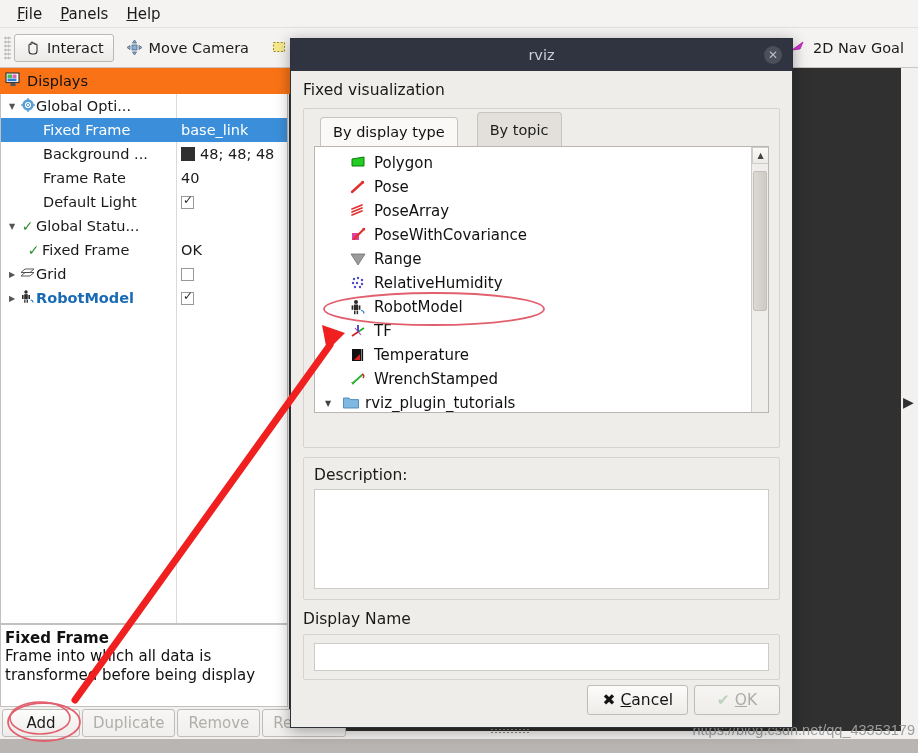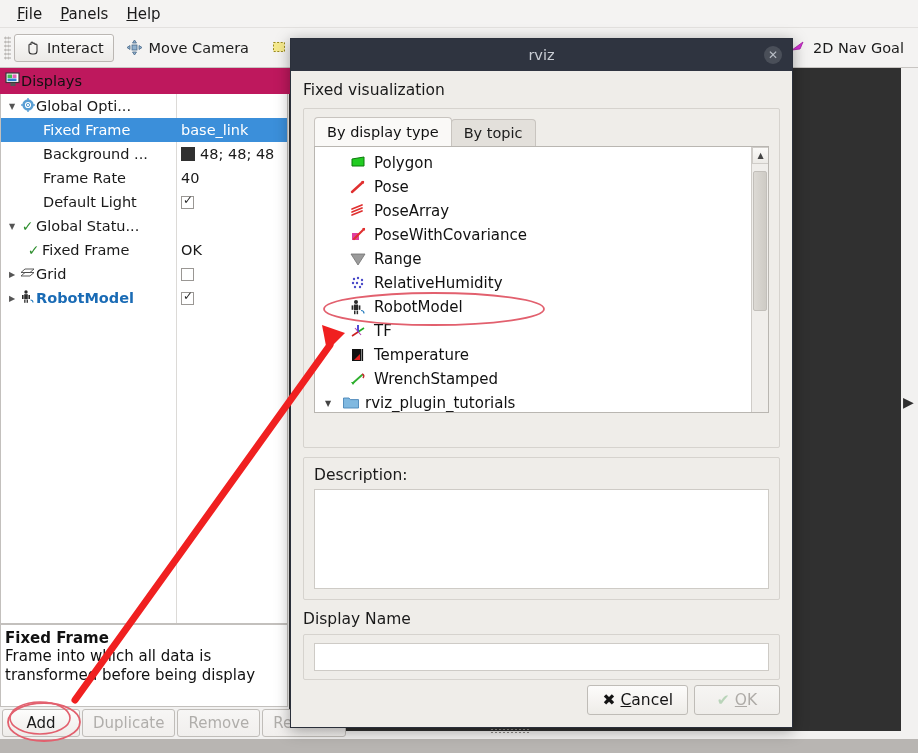--- a/index.html
+++ b/index.html
@@ -44,21 +44,21 @@
   .tbtn.active {
     background: linear-gradient(#fbfbfa,#eceae7);
     border: 1px solid #bbb7b3;
     box-shadow: 0 1px 0 rgba(255,255,255,.8) inset;
   }
   .tico { width: 17px; height: 17px; display: inline-block; position: relative; }
 
   
   .panel-header {
     position: absolute; left: 0; top: 68px; width: 300px; height: 26px;
-    background: #be185d; display: flex; align-items: center; 
+    background: #f97316; display: flex; align-items: center; gap: 6px;
     padding-left: 5px; font-size: 14.5px; color: #111;
   }
   .tree {
     position: absolute; left: 0; top: 94px; width: 288px; height: 530px;
     background: #ffffff; border: 1px solid #c3c0bd; border-top: none;
     overflow: hidden;
   }
   .tree-col-divider {
     position: absolute; left: 175px; top: 0; width: 1px; height: 530px;
     background: #dcdad7;
@@ -151,23 +151,23 @@
     border-radius: 50%; background: #4a4f59; color: #b9bec6;
     font-size: 12px; line-height: 18px; text-align: center;
   }
   .dlg-body { padding: 10px 12px 0 12px; position: relative; height: 656px; }
   .dlg-caption { font-size: 15.5px; color: #1a1a1a; margin-bottom: 9px; }
 
   .groupbox {
     border: 1px solid #d6d3ce; border-radius: 2px;
     padding: 8px 10px 10px 10px; background: #efede9;
   }
-  .tabbar { display: flex; align-items: flex-end; height: 29px; margin-left: 0; }
+  .tabbar { display: flex; align-items: flex-end; height: 29px; margin-left: 6px; gap: 20px; }
   .tab {
-    height: 27px; padding: 0 12px; display: flex; align-items: center;
+    height: 34px; padding: 0 12px; display: flex; align-items: center;
     font-size: 14.5px; color: #1c1c1c;
     border: 1px solid #c8c4bf; border-bottom: none;
     border-radius: 4px 4px 0 0; background: #e3e0db; margin-right: -1px;
   }
   .tab.active {
     background: #faf9f7; height: 29px; color: #111;
     border-color: #c8c4bf; position: relative; z-index: 2;
   }
   .listwrap {
     position: relative; background: #ffffff;
@@ -393,20 +393,21 @@
 
   <div class="btnrow">
     <div class="pbtn">Add</div>
     <div class="pbtn disabled">Duplicate</div>
     <div class="pbtn disabled">Remove</div>
     <div class="pbtn disabled">Rename</div>
   </div>
 
   <div class="bottom-grip"></div>
   <div class="statusbar"></div>
+  <div class="watermark">https://blog.csdn.net/qq_43353179</div>
 
   <div class="dialog">
     <div class="dlg-title">
       <span>rviz</span>
       <span class="dlg-close">✕</span>
     </div>
 
     <div class="dlg-body">
       <div class="dlg-caption">Fixed visualization</div>
 

